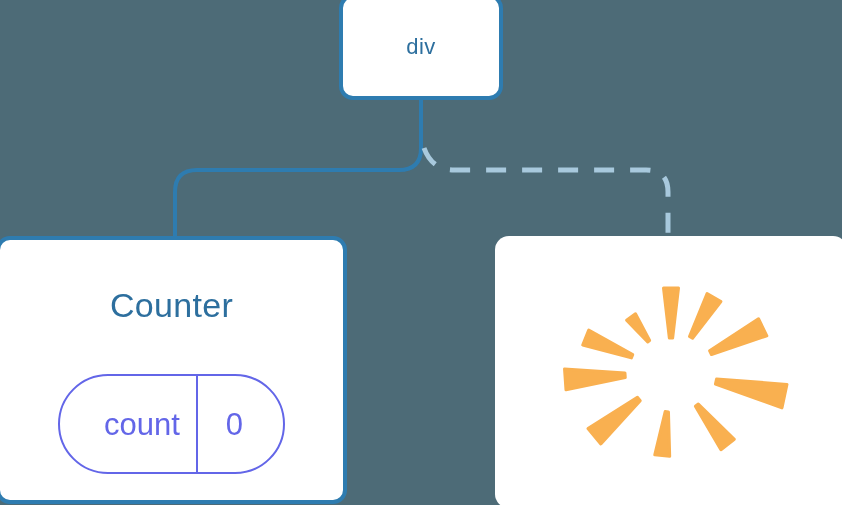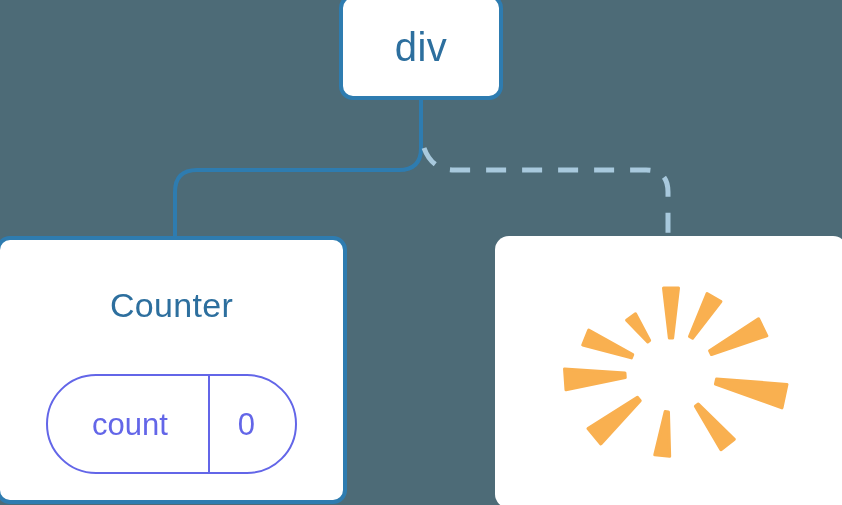--- a/index.html
+++ b/index.html
@@ -43,21 +43,21 @@
   .node-div {
     left: 339px;
     top: -6px;
     width: 164px;
     height: 106px;
     border: 4px solid #2e7cb0;
     border-radius: 14px;
     justify-content: center;
   }
   .node-div-label {
-    font-size: 40px;
+    font-size: 22px;
     color: #2d6f9e;
     letter-spacing: 0.5px;
     line-height: 1;
   }
 
   .node-counter {
     left: -4px;
     top: 236px;
     width: 351px;
     height: 268px;
@@ -81,21 +81,21 @@
     height: 100px;
     border: 2px solid #6366e8;
     border-radius: 50px;
     box-sizing: border-box;
     overflow: hidden;
   }
   .prop-key {
     display: flex;
     align-items: center;
     justify-content: center;
-    padding: 0 40px 0 44px;
+    padding: 0 16px 0 44px;
     font-size: 31px;
     color: #6366e8;
     line-height: 1;
   }
   .prop-divider {
     width: 2px;
     background: #6366e8;
     flex: 0 0 2px;
   }
   .prop-value {

